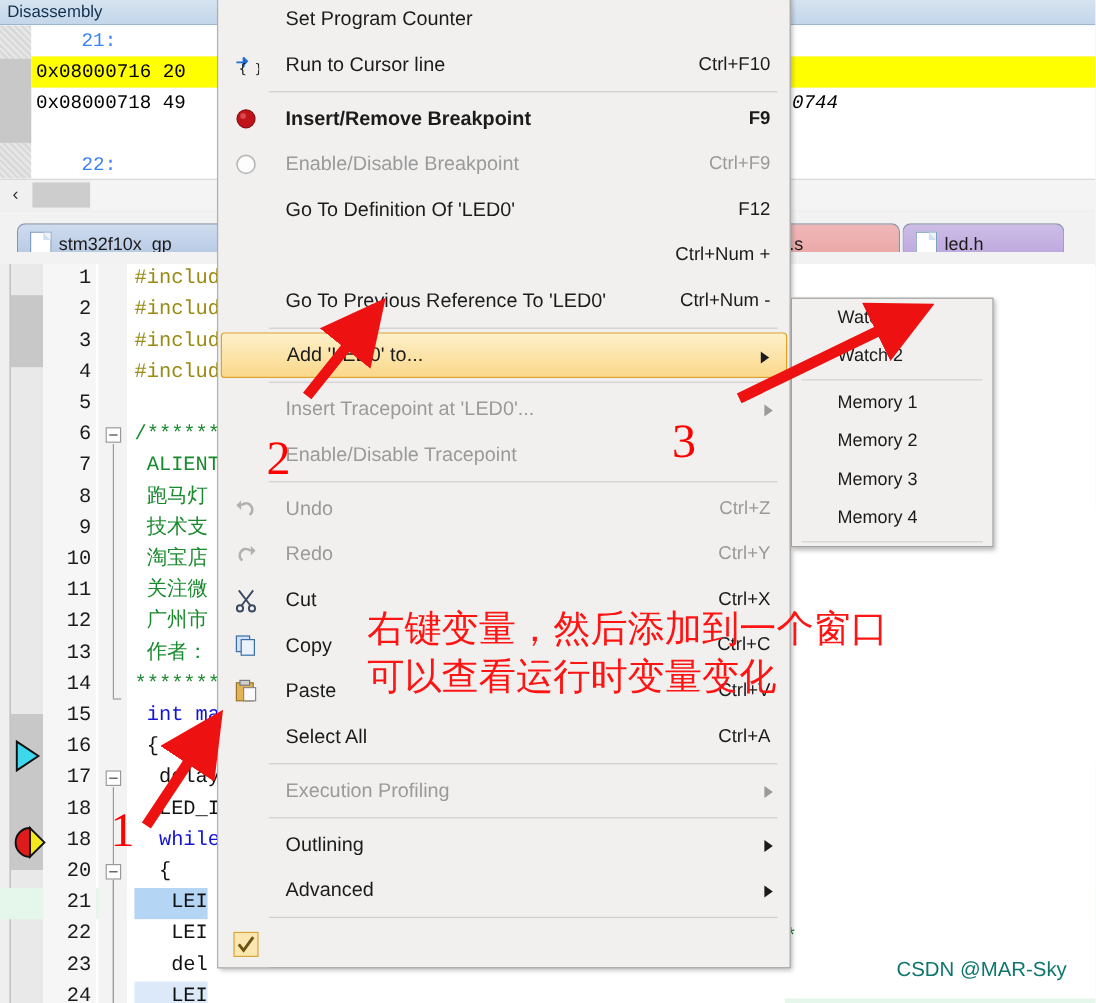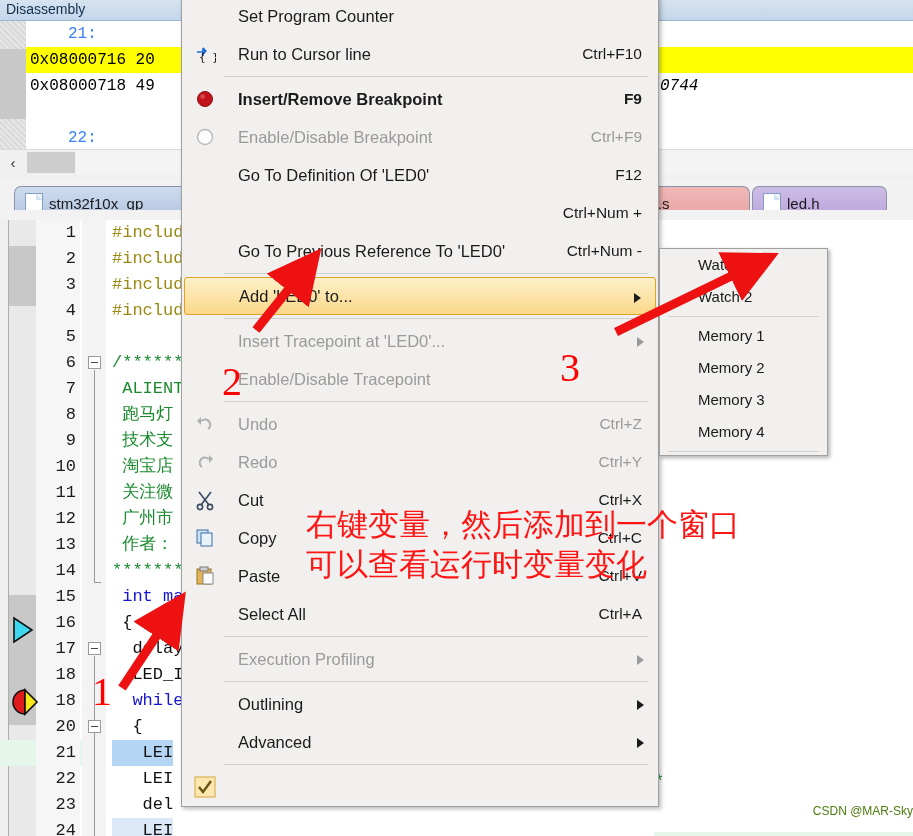--- a/index.html
+++ b/index.html
@@ -95,21 +95,21 @@
     border:1px solid #a0a0a0;box-shadow:2px 2px 4px rgba(0,0,0,.3);}
   .smi{height:32px;line-height:32px;padding-left:38px;font-size:15px;color:#1b1b1b;white-space:nowrap;}
   .smsep{height:1px;background:#d2d2d2;margin:3px 8px;}
 
   
   .anno-num{position:absolute;color:#ff0000;font-size:40px;font-family:"Liberation Serif", serif;line-height:1;}
   .anno-cn{position:absolute;color:#ff1414;font-size:31px;line-height:38px;white-space:pre;
     font-family:"DejaVu Sans","Liberation Sans",sans-serif;}
   .arrow-svg{position:absolute;left:0;top:0;width:913px;height:836px;pointer-events:none;}
 
-  .watermark{position:absolute;right:0;bottom:18px;color:#4d7c0f;font-size:12px;}
+  .watermark{position:absolute;right:24px;bottom:18px;color:#0f766e;font-size:17px;}
   .bg-green{position:absolute;color:#1a8a2e;font-family:"Liberation Mono", monospace;white-space:pre;}
 </style>
 </head>
 <body>
 
 <div id="root">
 
   <div class="disasm">
     <div class="disasm-title">
       <span>Disassembly</span>

